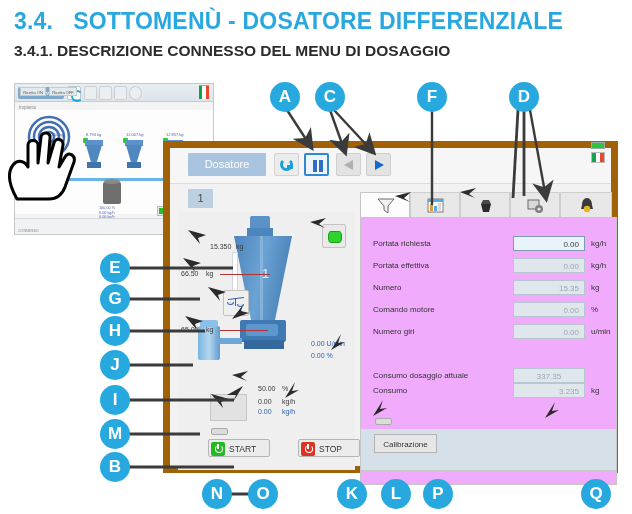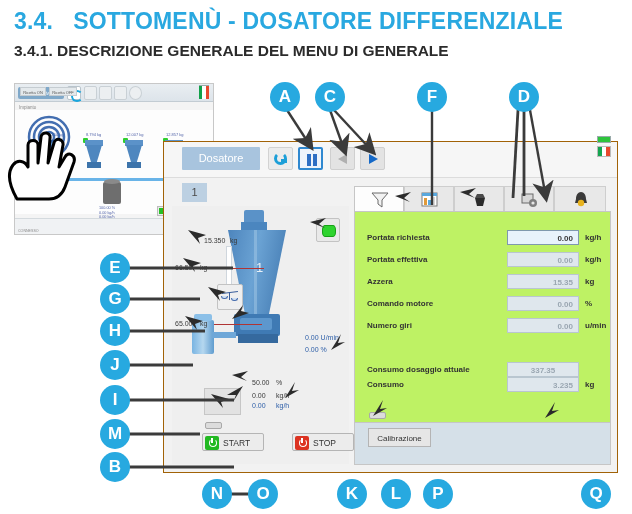--- a/index.html
+++ b/index.html
@@ -81,21 +81,21 @@
   .mini-stopbtn{position:absolute;right:12px;bottom:18px;width:20px;height:10px;background:#eaeaea;border:1px solid #bbb;font-size:4px;line-height:10px;text-align:center;color:#333;}
   .mini-stopbtn i{display:inline-block;width:6px;height:6px;background:#e03b2a;vertical-align:-1px;margin-right:1px;}
   .mini-bot-label{position:absolute;left:3px;bottom:1px;font-size:3.6px;color:#888;}
 
   
   .hand { position:absolute; left:5px; top:115px; width:78px; height:86px; }
 
   
   .app {
     position:absolute; left:163px; top:141px; width:455px; height:332px;
-    background:#f2f2f2; border:1px solid #a16207;
+    background:#f2f2f2; border:7px solid #a16207;
   }
   .app-toolbar {
     position:absolute; left:0; top:0; width:100%; height:36px; background:#f6f6f6;
     border-bottom:1px solid #dcdcdc;
   }
   .tb-title {
     position:absolute; left:18px; top:5px; width:78px; height:23px;
     background:#a8c4de; color:#fff; font-size:11px; text-align:center; line-height:23px;
     border-radius:1px;
   }
@@ -184,22 +184,22 @@
 
   
   .pane-right { position:absolute; left:190px; top:44px; width:257px; height:278px; }
   .tabs { position:absolute; left:0; top:0; width:100%; height:26px; }
   .tab {
     position:absolute; top:0; width:50px; height:26px;
     background:#e8e8e8; border:1px solid #cecece; border-bottom:none;
   }
   .tab.active { background:#fdfdfd; border-color:#c6c6c6; }
   .tab-body {
-    position:absolute; left:0; top:25px; width:100%; height:212px;
-    background:#bef264; border:1px solid #c6c6c6;font-weight:bold;
+    position:absolute; left:0; top:25px; width:100%; height:268px;
+    background:#f0abfc; border:1px solid #c6c6c6;
   }
   .field-row { position:absolute; left:12px; width:236px; height:19px; }
   .f-label { position:absolute; left:0; top:3px; font-size:8px; color:#333; white-space:nowrap; }
   .f-input {
     position:absolute; left:140px; top:0; width:72px; height:15px;
     border:1px solid #b9c6d0; background:#dfe7ed; color:#9aa7b2;
     font-size:8px; text-align:right; line-height:15px; padding-right:5px;
   }
   .f-input.editable { background:#e8f3fb; border:1px solid #7f99ad; color:#3a3a3a; }
   .f-unit { position:absolute; left:218px; top:3px; font-size:8px; color:#333; }
@@ -218,21 +218,21 @@
   svg.ov { position:absolute; left:0; top:0; width:632px; height:514px; pointer-events:none; }
 </style>
 </head>
 <body>
 
 <div id="page">
 
   <div class="h-main">
     <span class="num">3.4.</span><span>SOTTOMENÙ - DOSATORE DIFFERENZIALE</span>
   </div>
-  <div class="h-sub">3.4.1. DESCRIZIONE GENERALE DEL MENU DI GENERALE</div>
+  <div class="h-sub">3.4.1. DESCRIZIONE CONNESSO DEL MENU DI DOSAGGIO</div>
 
   <div class="mini">
     <div class="mini-titlebar"></div>
     <div class="mini-op">Operativo</div>
     <div class="mini-cyc"></div>
     <div class="mini-btn" style="left:69px"></div>
     <div class="mini-btn" style="left:84px"></div>
     <div class="mini-btn" style="left:99px"></div>
     <div class="mini-btn" style="left:114px;border-radius:50%"></div>
     <div class="mini-flag-top"></div>
@@ -421,21 +421,21 @@
           <span class="f-label">Portata richiesta</span>
           <span class="f-input editable">0.00</span>
           <span class="f-unit">kg/h</span>
         </div>
         <div class="field-row" style="top:40px">
           <span class="f-label">Portata effettiva</span>
           <span class="f-input">0.00</span>
           <span class="f-unit">kg/h</span>
         </div>
         <div class="field-row" style="top:62px">
-          <span class="f-label">Azzera</span>
+          <span class="f-label">Numero</span>
           <span class="f-input">15.35</span>
           <span class="f-unit">kg</span>
         </div>
         <div class="field-row" style="top:84px">
           <span class="f-label">Comando motore</span>
           <span class="f-input">0.00</span>
           <span class="f-unit">%</span>
         </div>
         <div class="field-row" style="top:106px">
           <span class="f-label">Numero giri</span>

